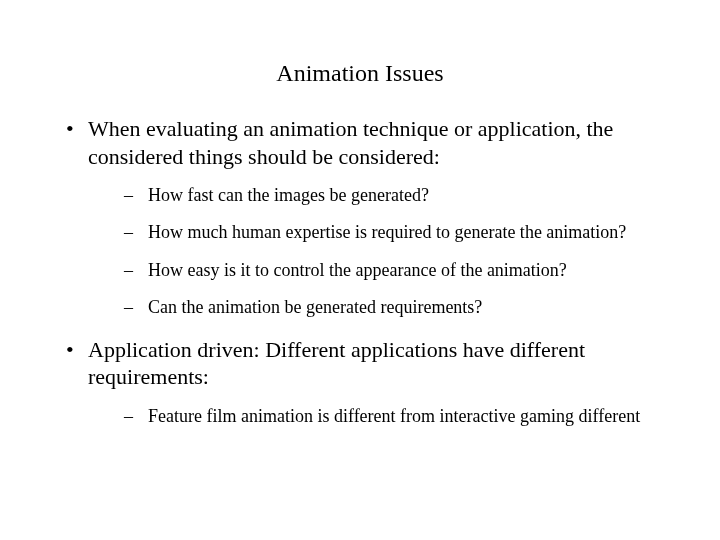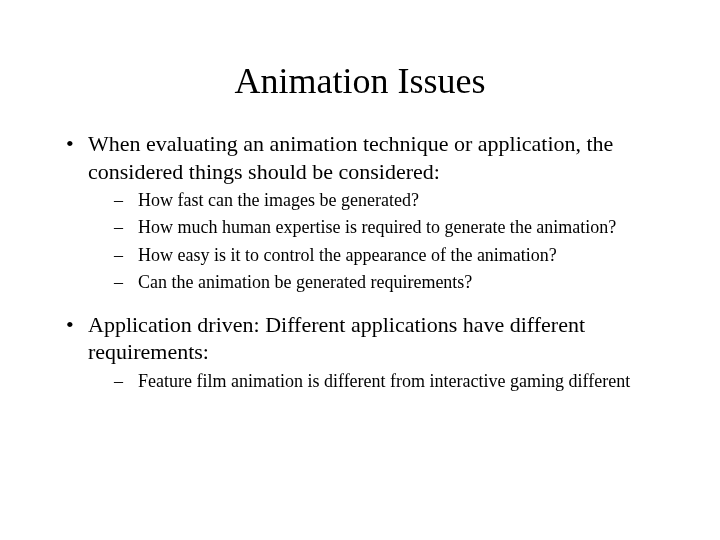--- a/index.html
+++ b/index.html
@@ -7,41 +7,41 @@
     width: 720px;
     height: 540px;
     background: #ffffff;
     font-family: "Times New Roman", Times, serif;
     color: #000000;
     padding: 60px 60px 0 60px;
     overflow: hidden;
   }
   .title {
     text-align: center;
-    font-size: 36px;
+    font-size: 24px;
     font-weight: normal;
     margin-bottom: 28px;
   }
   .bullet-level1 {
     font-size: 22px;
     line-height: 1.25;
     margin: 0 0 4px 0;
     padding-left: 28px;
     position: relative;
   }
   .bullet-level1::before {
     content: "•";
     position: absolute;
     left: 6px;
     top: 0;
   }
   .bullet-level2 {
     font-size: 18px;
     line-height: 1.3;
-    margin: 4px;
+    margin: 14px;
     padding-left: 74px;
     position: relative;
   }
   .bullet-level2::before {
     content: "–";
     position: absolute;
     left: 50px;
     top: 0;
   }
   .sub-block {

